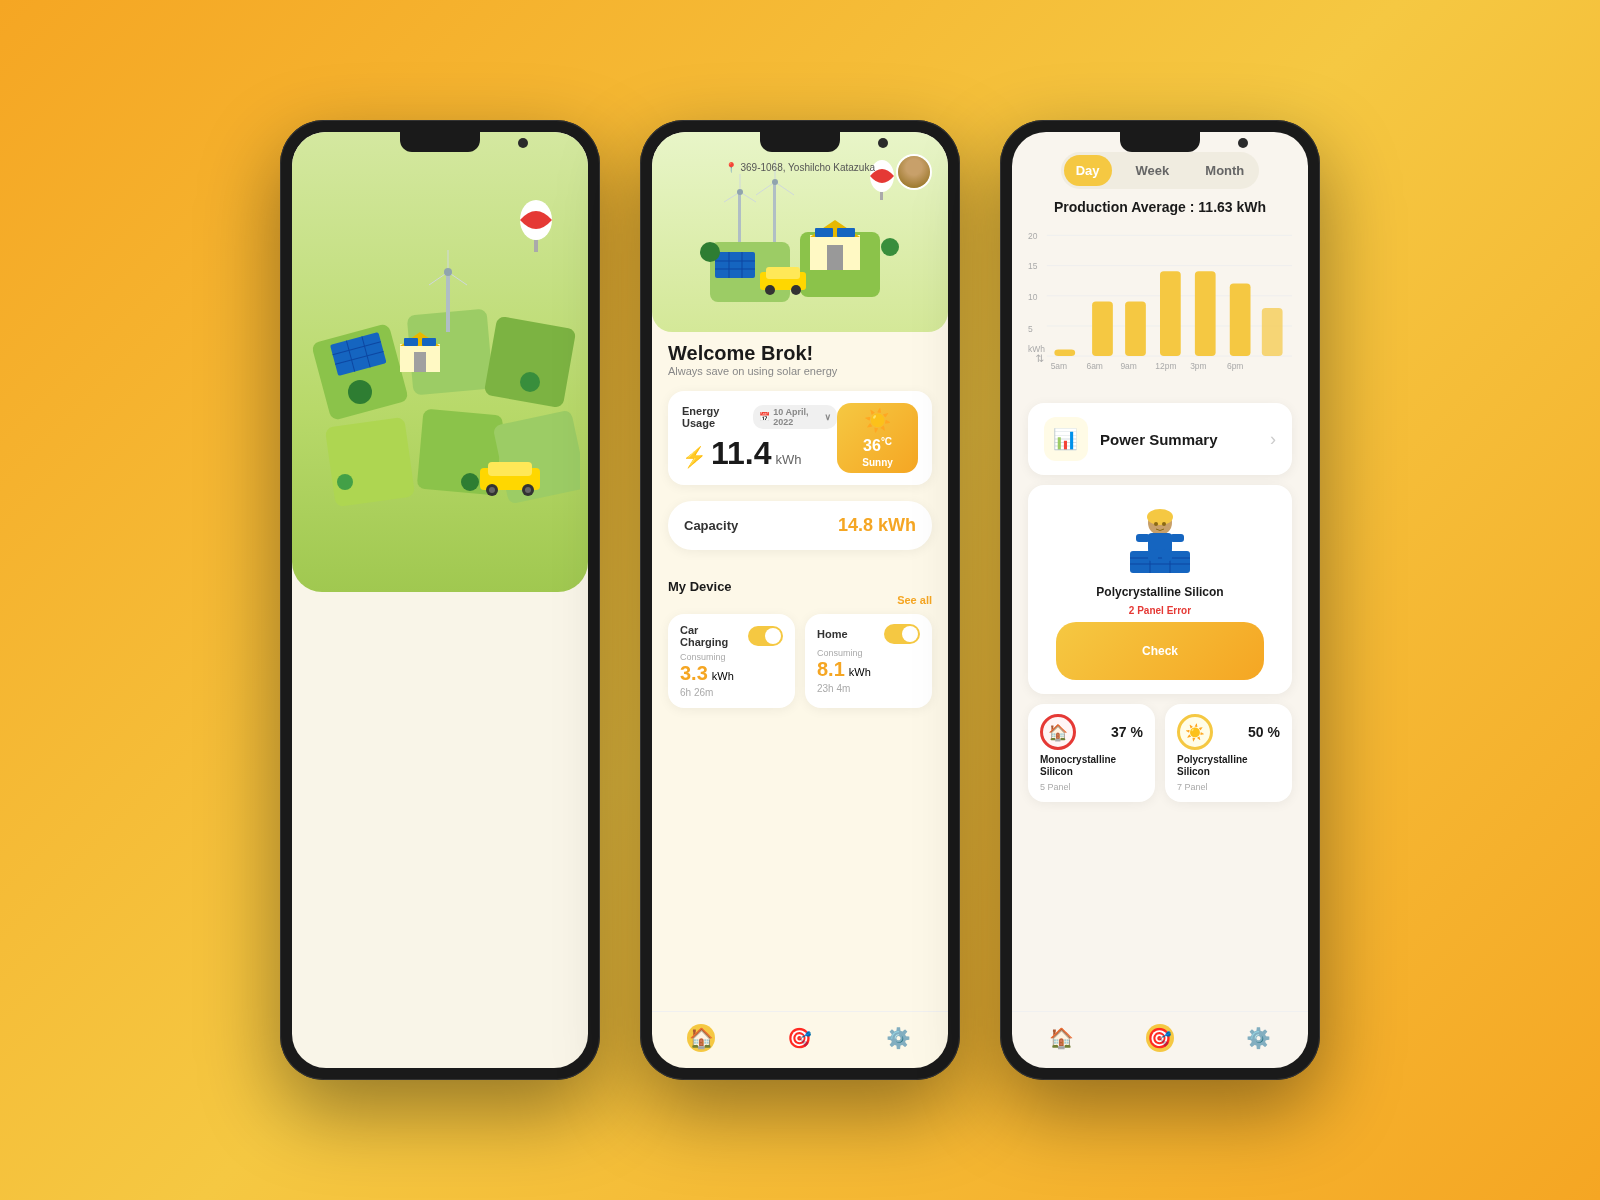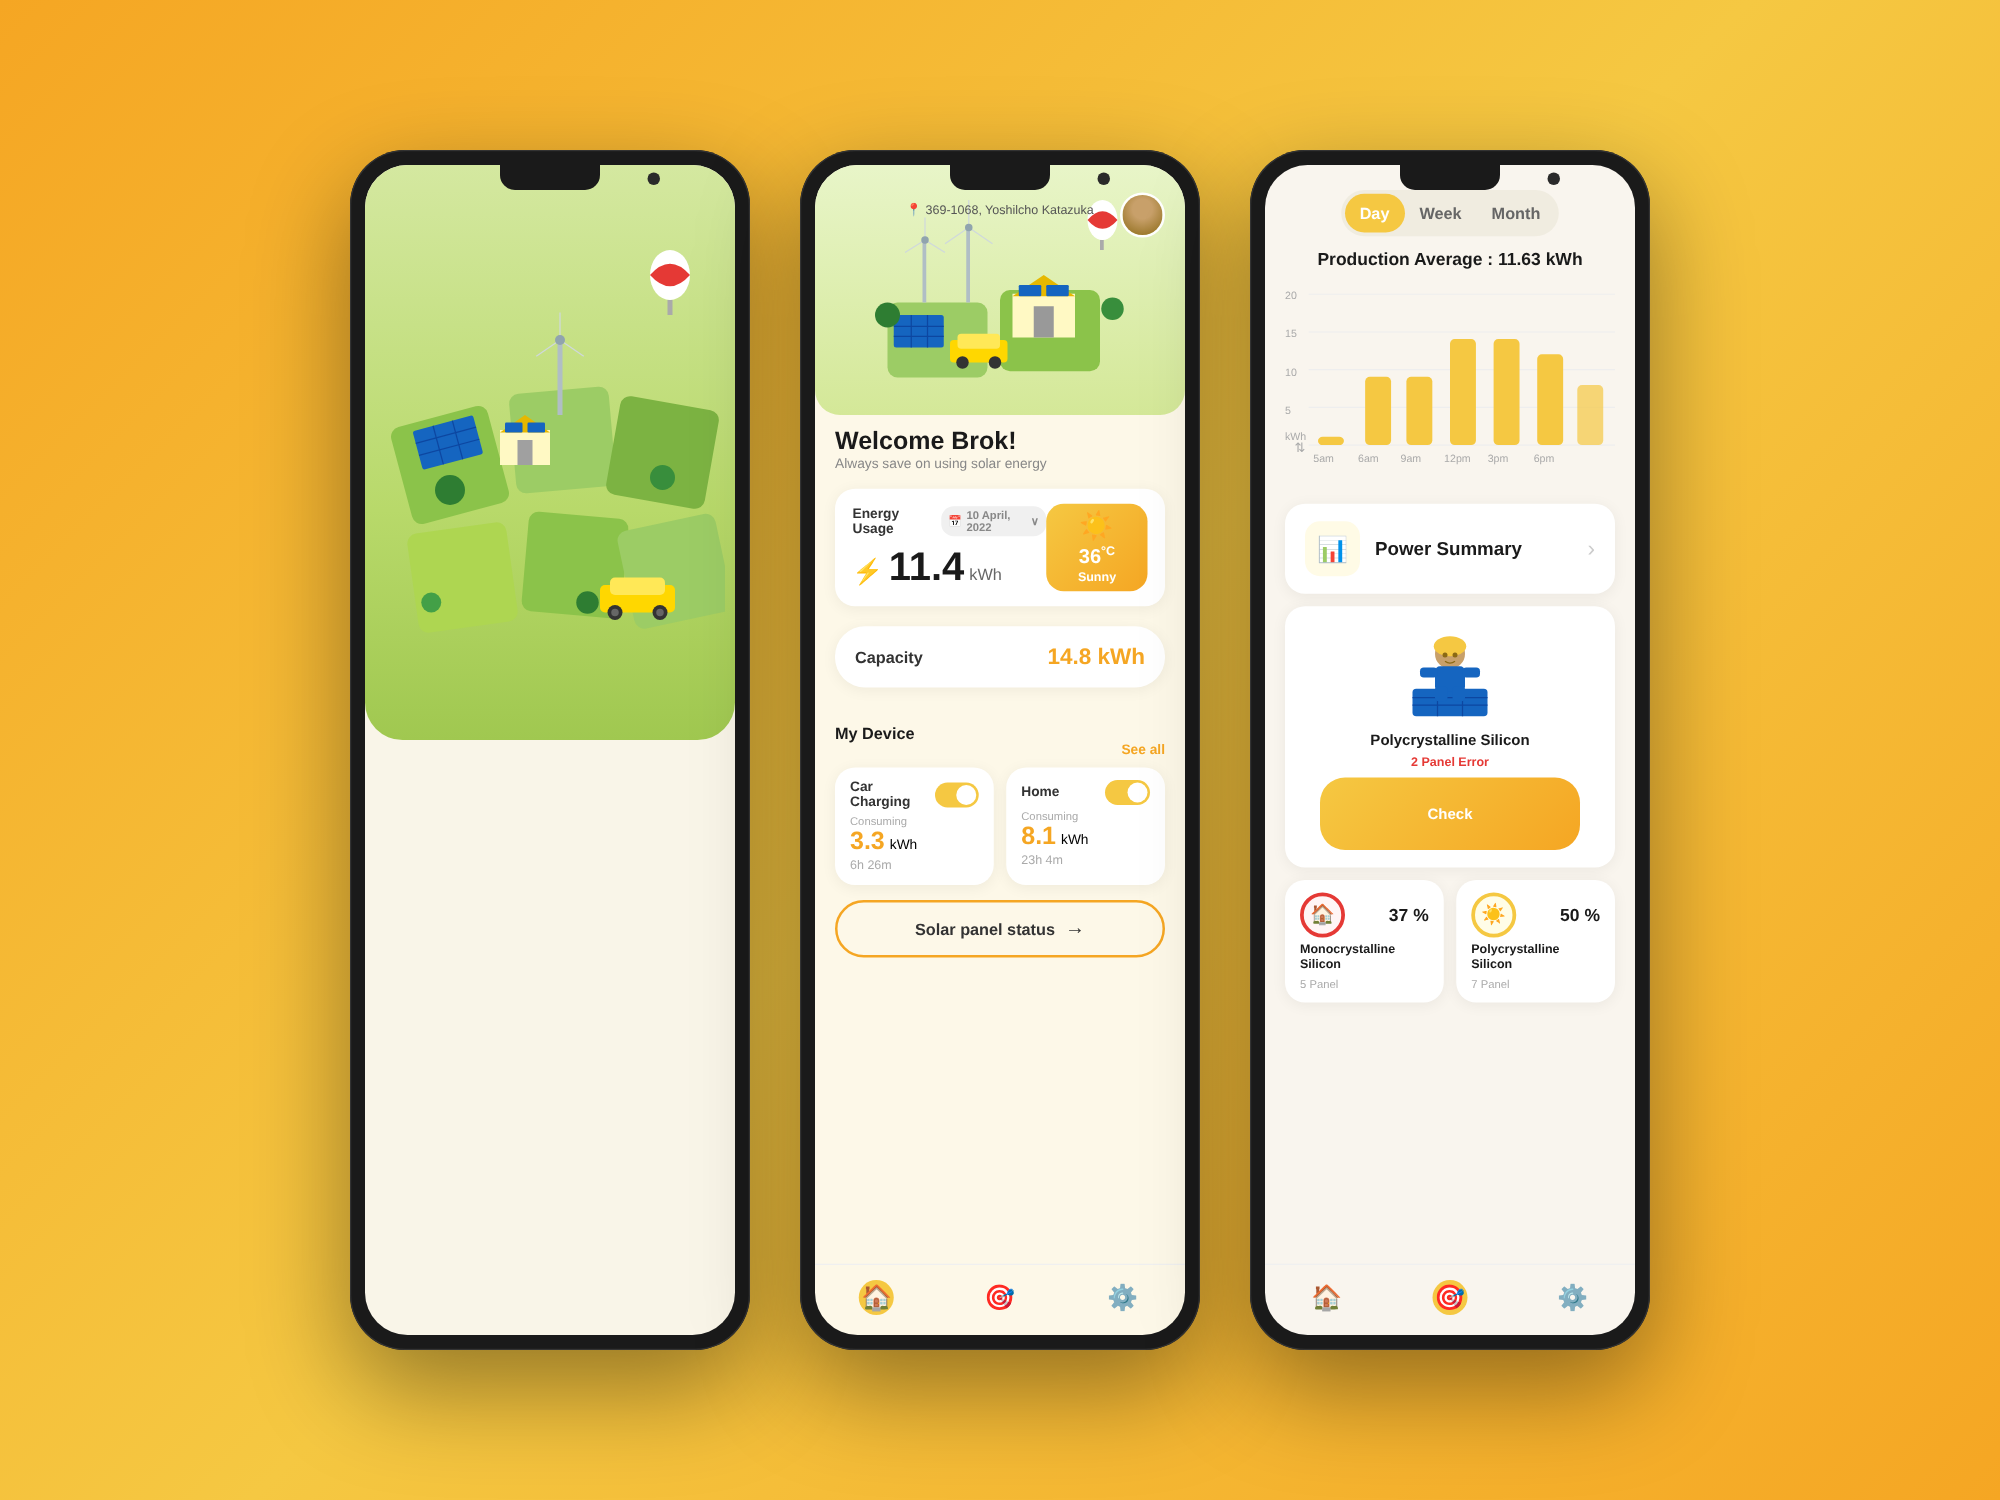--- a/index.html
+++ b/index.html
@@ -708,42 +708,38 @@
             <div class="dc-consuming">Consuming</div>
             <div class="eu-value-row">
               <span class="dc-value">8.1</span>
               <span class="dc-unit"> kWh</span>
             </div>
             <div class="dc-time">23h 4m</div>
           </div>
         </div>
       </div>
 
-      <div class="solar-btn">
-        <span>Solar panel status</span>
-        <span class="arrow-right">→</span>
-      </div>
 
       <div class="bottom-nav">
         <div class="nav-icon active">🏠</div>
         <div class="nav-icon inactive">🎯</div>
         <div class="nav-icon inactive">⚙️</div>
       </div>
     </div>
   </div>
 </div>
 
 <div class="phone">
   <div class="phone-inner">
     <div class="phone-notch"></div>
     <div class="phone-camera"></div>
     <div class="screen3">
 
       <div class="tab-bar">
-        <div style="display:flex;gap:0;background:#f0ece0;border-radius:20px;padding:3px;margin:0 auto;">
+        <div style="display:flex;gap:12px;background:#f0ece0;border-radius:20px;padding:3px;margin:0 auto;">
           <div class="tab-btn active">Day</div>
           <div class="tab-btn inactive">Week</div>
           <div class="tab-btn inactive">Month</div>
         </div>
       </div>
 
       <div class="production-avg">Production Average : 11.63 kWh</div>
 
       <div class="chart-area">
         <svg class="chart-svg" viewBox="0 0 280 170">

